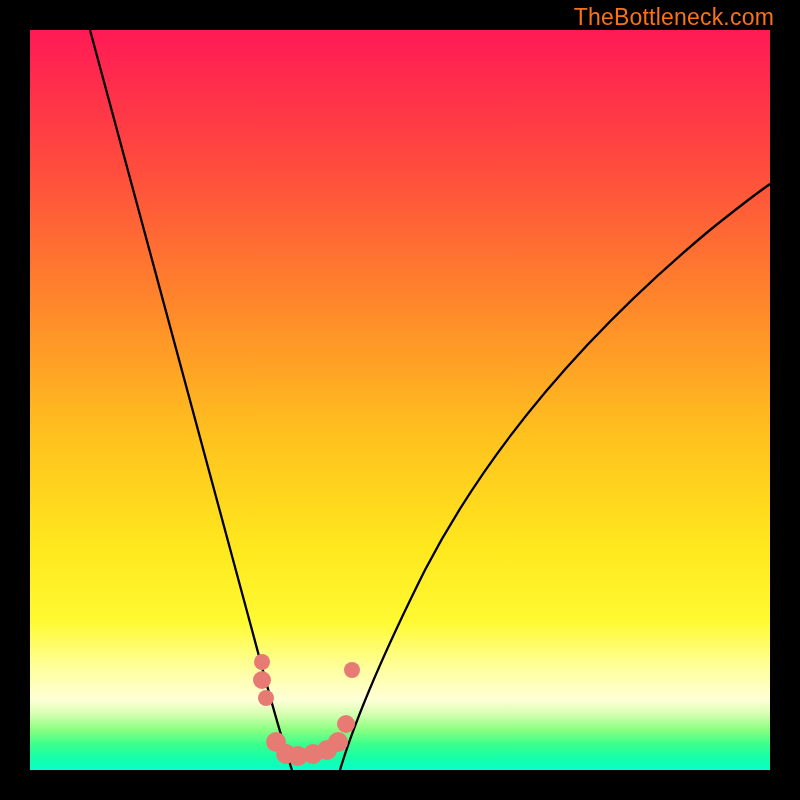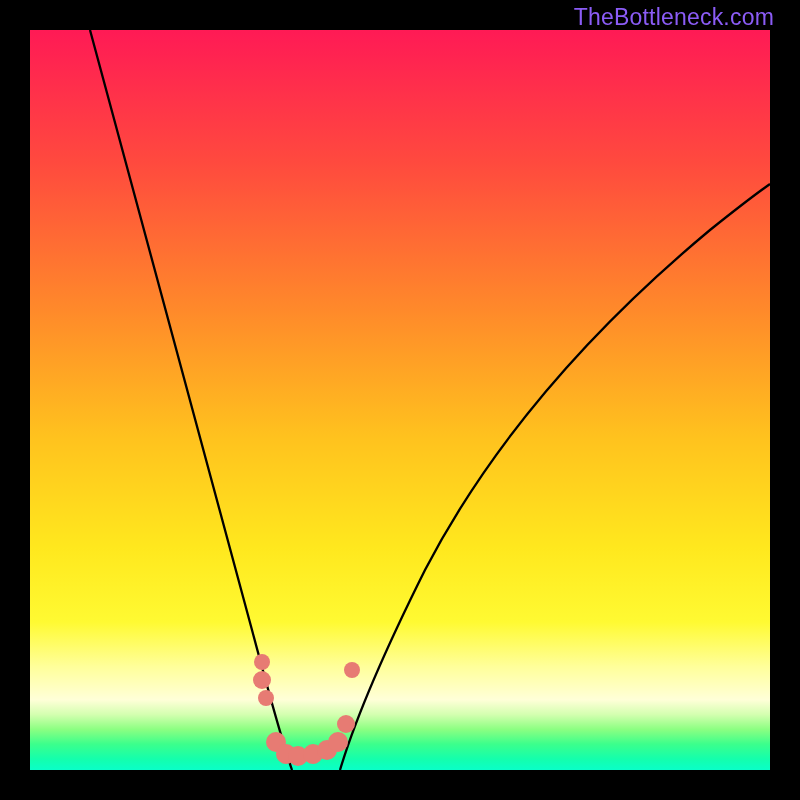--- a/index.html
+++ b/index.html
@@ -20,21 +20,21 @@
     overflow: hidden;
   }
   .gradient {
     position: absolute;
     inset: 0;
   }
   .watermark {
     position: absolute;
     top: 4px;
     right: 26px;
-    color: #8b5cf6;
+    color: #f97316;
     font-size: 23px;
     font-weight: 500;
     letter-spacing: 0.2px;
   }
   svg.curves {
     position: absolute;
     inset: 0;
   }
 </style>
 </head>

